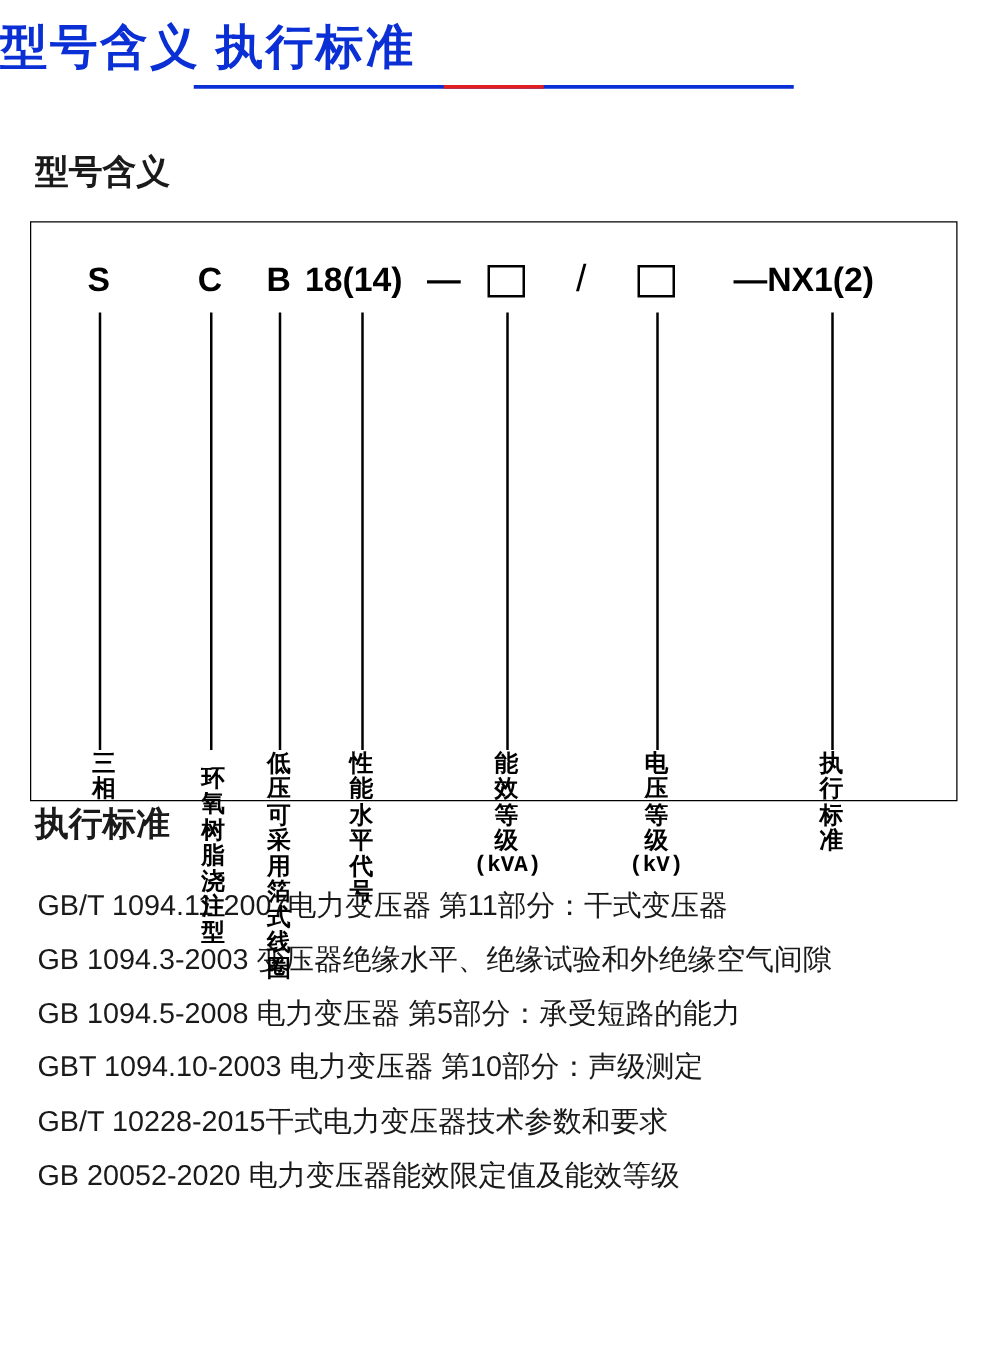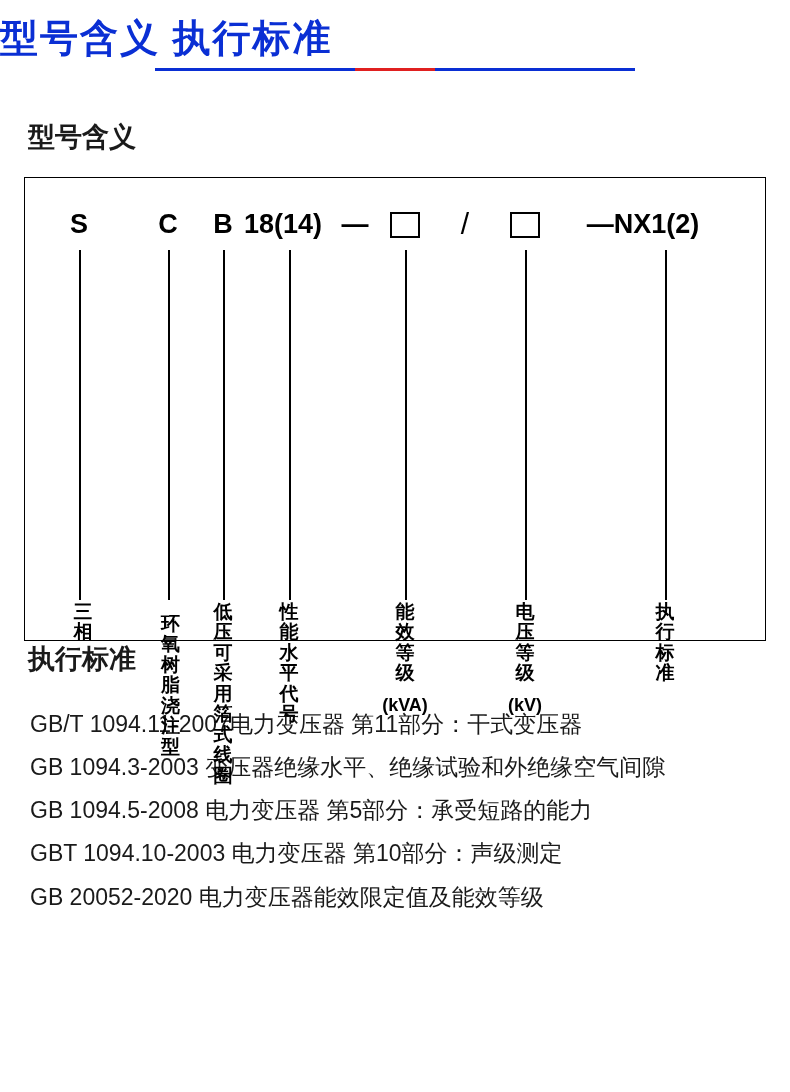--- a/index.html
+++ b/index.html
@@ -114,21 +114,22 @@
     word-break: break-all;
     letter-spacing: 0px;
   }
   .vlabel .unit {
     display: block;
     white-space: nowrap;
     font-size: 18px;
     margin-left: -14px;
     width: 52px;
     text-align: center;
-    margin-top: 12px;
+    margin-top: 0;
+    font-family: Liberation Mono, monospace;
   }
 
   
   .standards {
     margin: 26px 0 0 30px;
   }
   .standards .std-line {
     font-size: 23px;
     color: #1a1a1a;
     line-height: 1.88;
@@ -187,14 +188,15 @@
   <div class="vlabel" style="left:640px; top:424px;">执行标准</div>
 </div>
 
 <div class="section-heading" id="standard-heading">执行标准</div>
 
 <div class="standards">
   <div class="std-line">GB/T 1094.11-2007电力变压器 第11部分：干式变压器</div>
   <div class="std-line">GB 1094.3-2003 变压器绝缘水平、绝缘试验和外绝缘空气间隙</div>
   <div class="std-line">GB 1094.5-2008 电力变压器 第5部分：承受短路的能力</div>
   <div class="std-line">GBT 1094.10-2003 电力变压器 第10部分：声级测定</div>
+  <div class="std-line">GB/T 10228-2015干式电力变压器技术参数和要求</div>
   <div class="std-line">GB 20052-2020 电力变压器能效限定值及能效等级</div>
 </div>
 
 </body></html>

